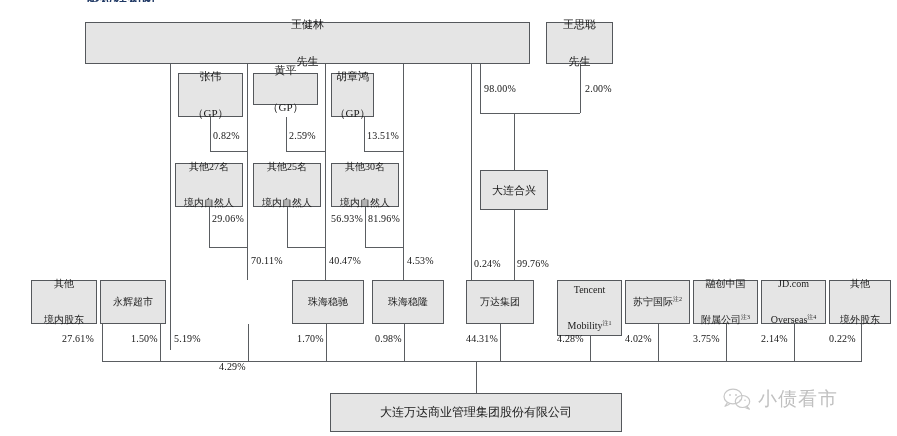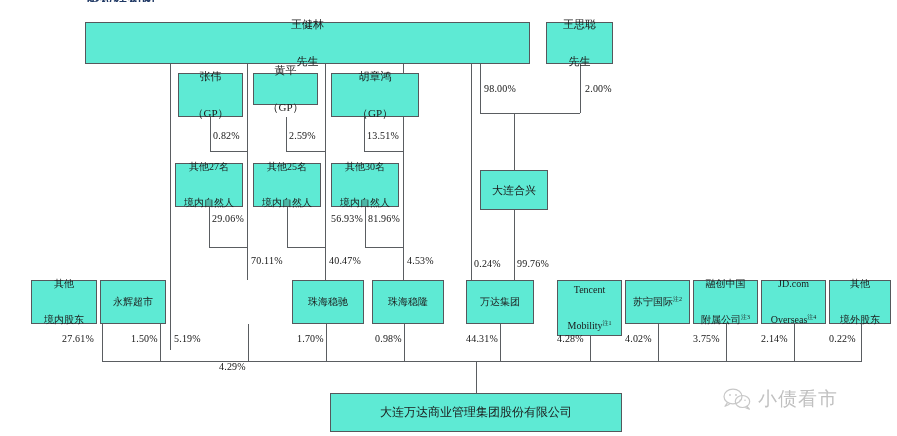--- a/index.html
+++ b/index.html
@@ -12,21 +12,21 @@
     width:897px;
     height:436px;
     overflow:hidden;
     background:#ffffff;
   }
   
   .box{
     position:absolute;
     box-sizing:border-box;
     border:1px solid #55585c;
-    background:#5eead4;
+    background:#e5e5e5;
     display:flex;
     flex-direction:column;
     align-items:center;
     justify-content:center;
     text-align:center;
     line-height:1.18;
     font-size:11px;
     color:#1b1b1b;
     z-index:3;
     gap:24px;
@@ -101,21 +101,21 @@
   </div>
 
   <div class="box" style="left:178px;top:73px;width:65px;height:44px;">
     <span class="ln">张伟</span>
     <span class="ln">（GP）</span>
   </div>
   <div class="box" style="left:253px;top:73px;width:65px;height:32px;">
     <span class="ln">黄平</span>
     <span class="ln">（GP）</span>
   </div>
-  <div class="box" style="left:331px;top:73px;width:88px;height:44px;">
+  <div class="box" style="left:331px;top:73px;width:43px;height:44px;">
     <span class="ln">胡章鸿</span>
     <span class="ln">（GP）</span>
   </div>
 
   <div class="box small" style="left:175px;top:163px;width:68px;height:44px;">
     <span class="ln">其他27名</span>
     <span class="ln">境内自然人</span>
   </div>
   <div class="box small" style="left:253px;top:163px;width:68px;height:44px;">
     <span class="ln">其他25名</span>

